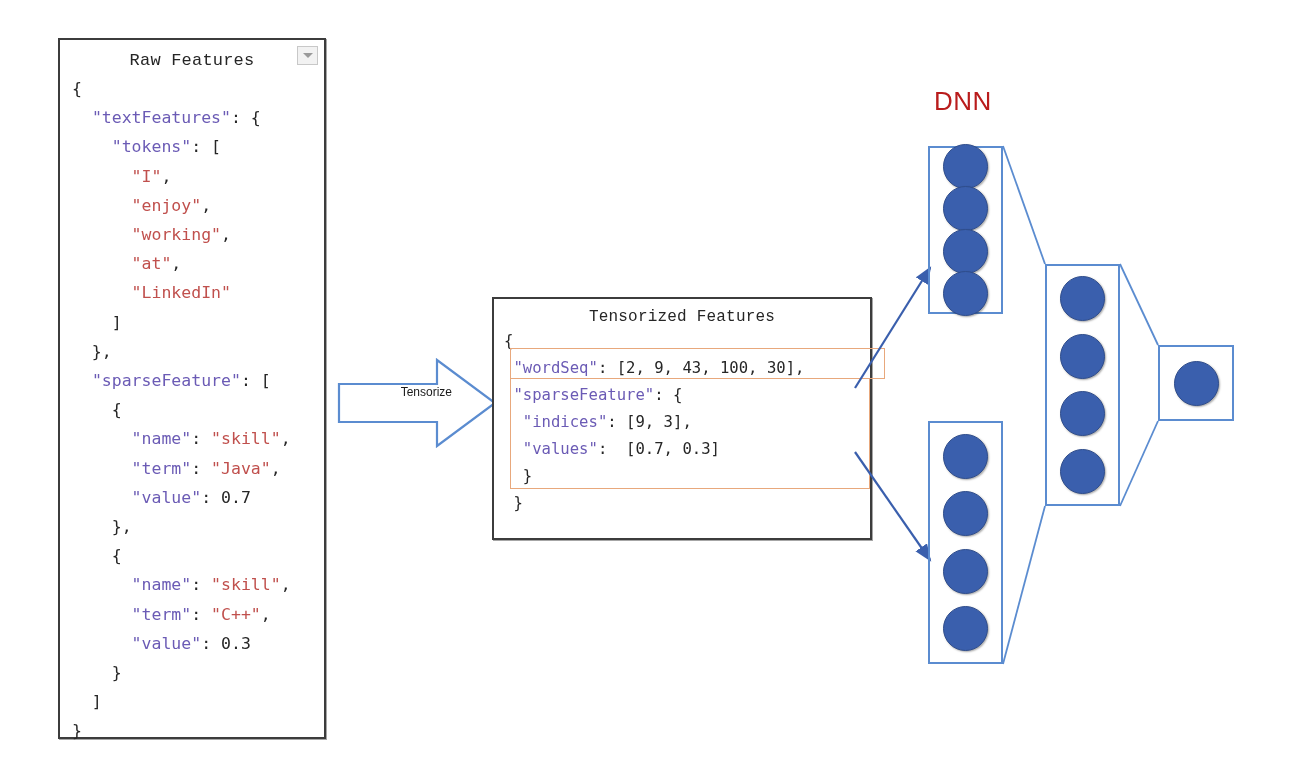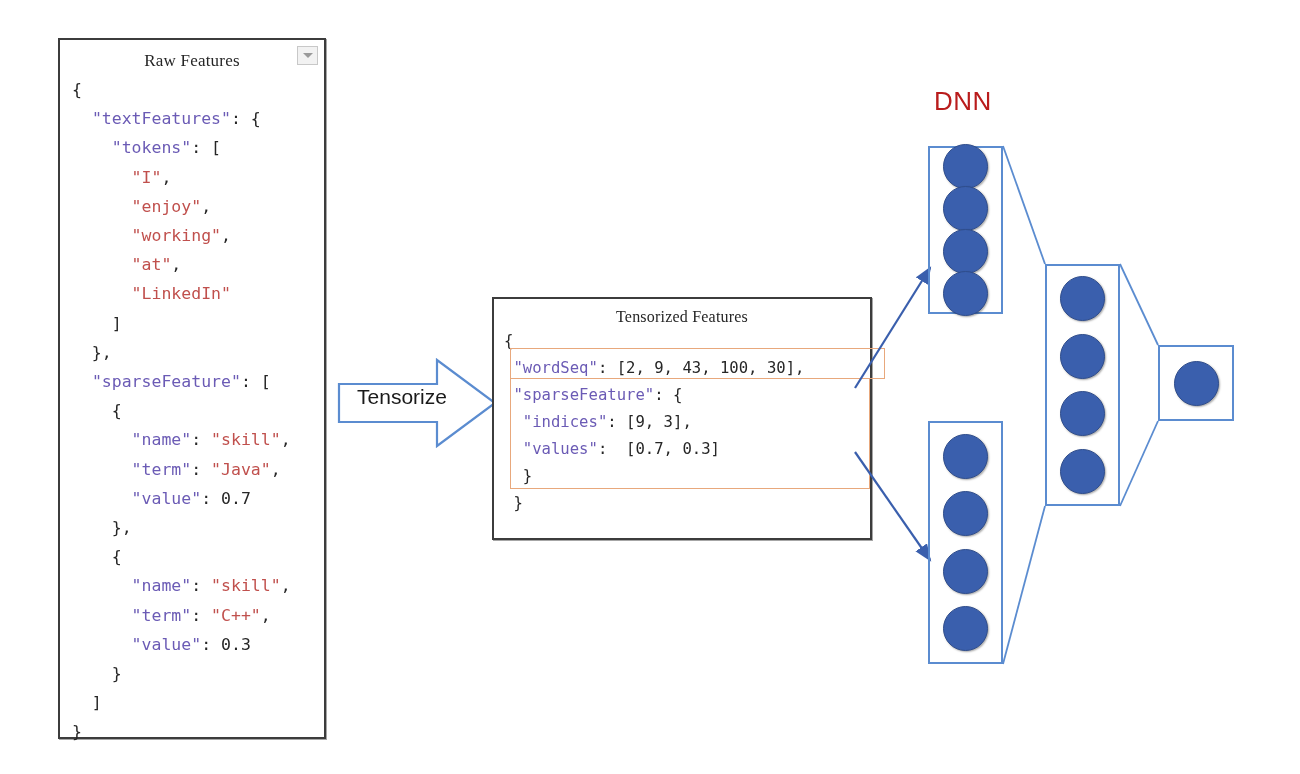--- a/index.html
+++ b/index.html
@@ -18,21 +18,21 @@
 
   
   .code-panel {
     position: absolute;
     background: #ffffff;
     border: 2px solid #3c3c3c;
     box-sizing: border-box;
   }
   .panel-title {
     text-align: center;
-    font-family: Liberation Serif, serif;
+    font-family: Liberation Mono, monospace;
     font-size: 17px;
     color: #262626;
     letter-spacing: .2px;
   }
   .code {
     font-family: "DejaVu Sans Mono", monospace;
     color: #262626;
     white-space: pre;
   }
   .k { color: #6b5bb5; }   
@@ -105,22 +105,22 @@
     left: 337px;
     top: 356px;
     width: 160px;
     height: 94px;
   }
   #tensorize-label {
     position: absolute;
     left: 352px;
     top: 385px;
     width: 100px;
-    text-align: center;
-    font-size: 21px;
+    text-align: right;
+    font-size: 12px;
     color: #1a1a1a;
     font-family: "Liberation Sans", sans-serif;
   }
 
   
   #dnn-label {
     position: absolute;
     left: 934px;
     top: 86px;
     font-size: 26px;

